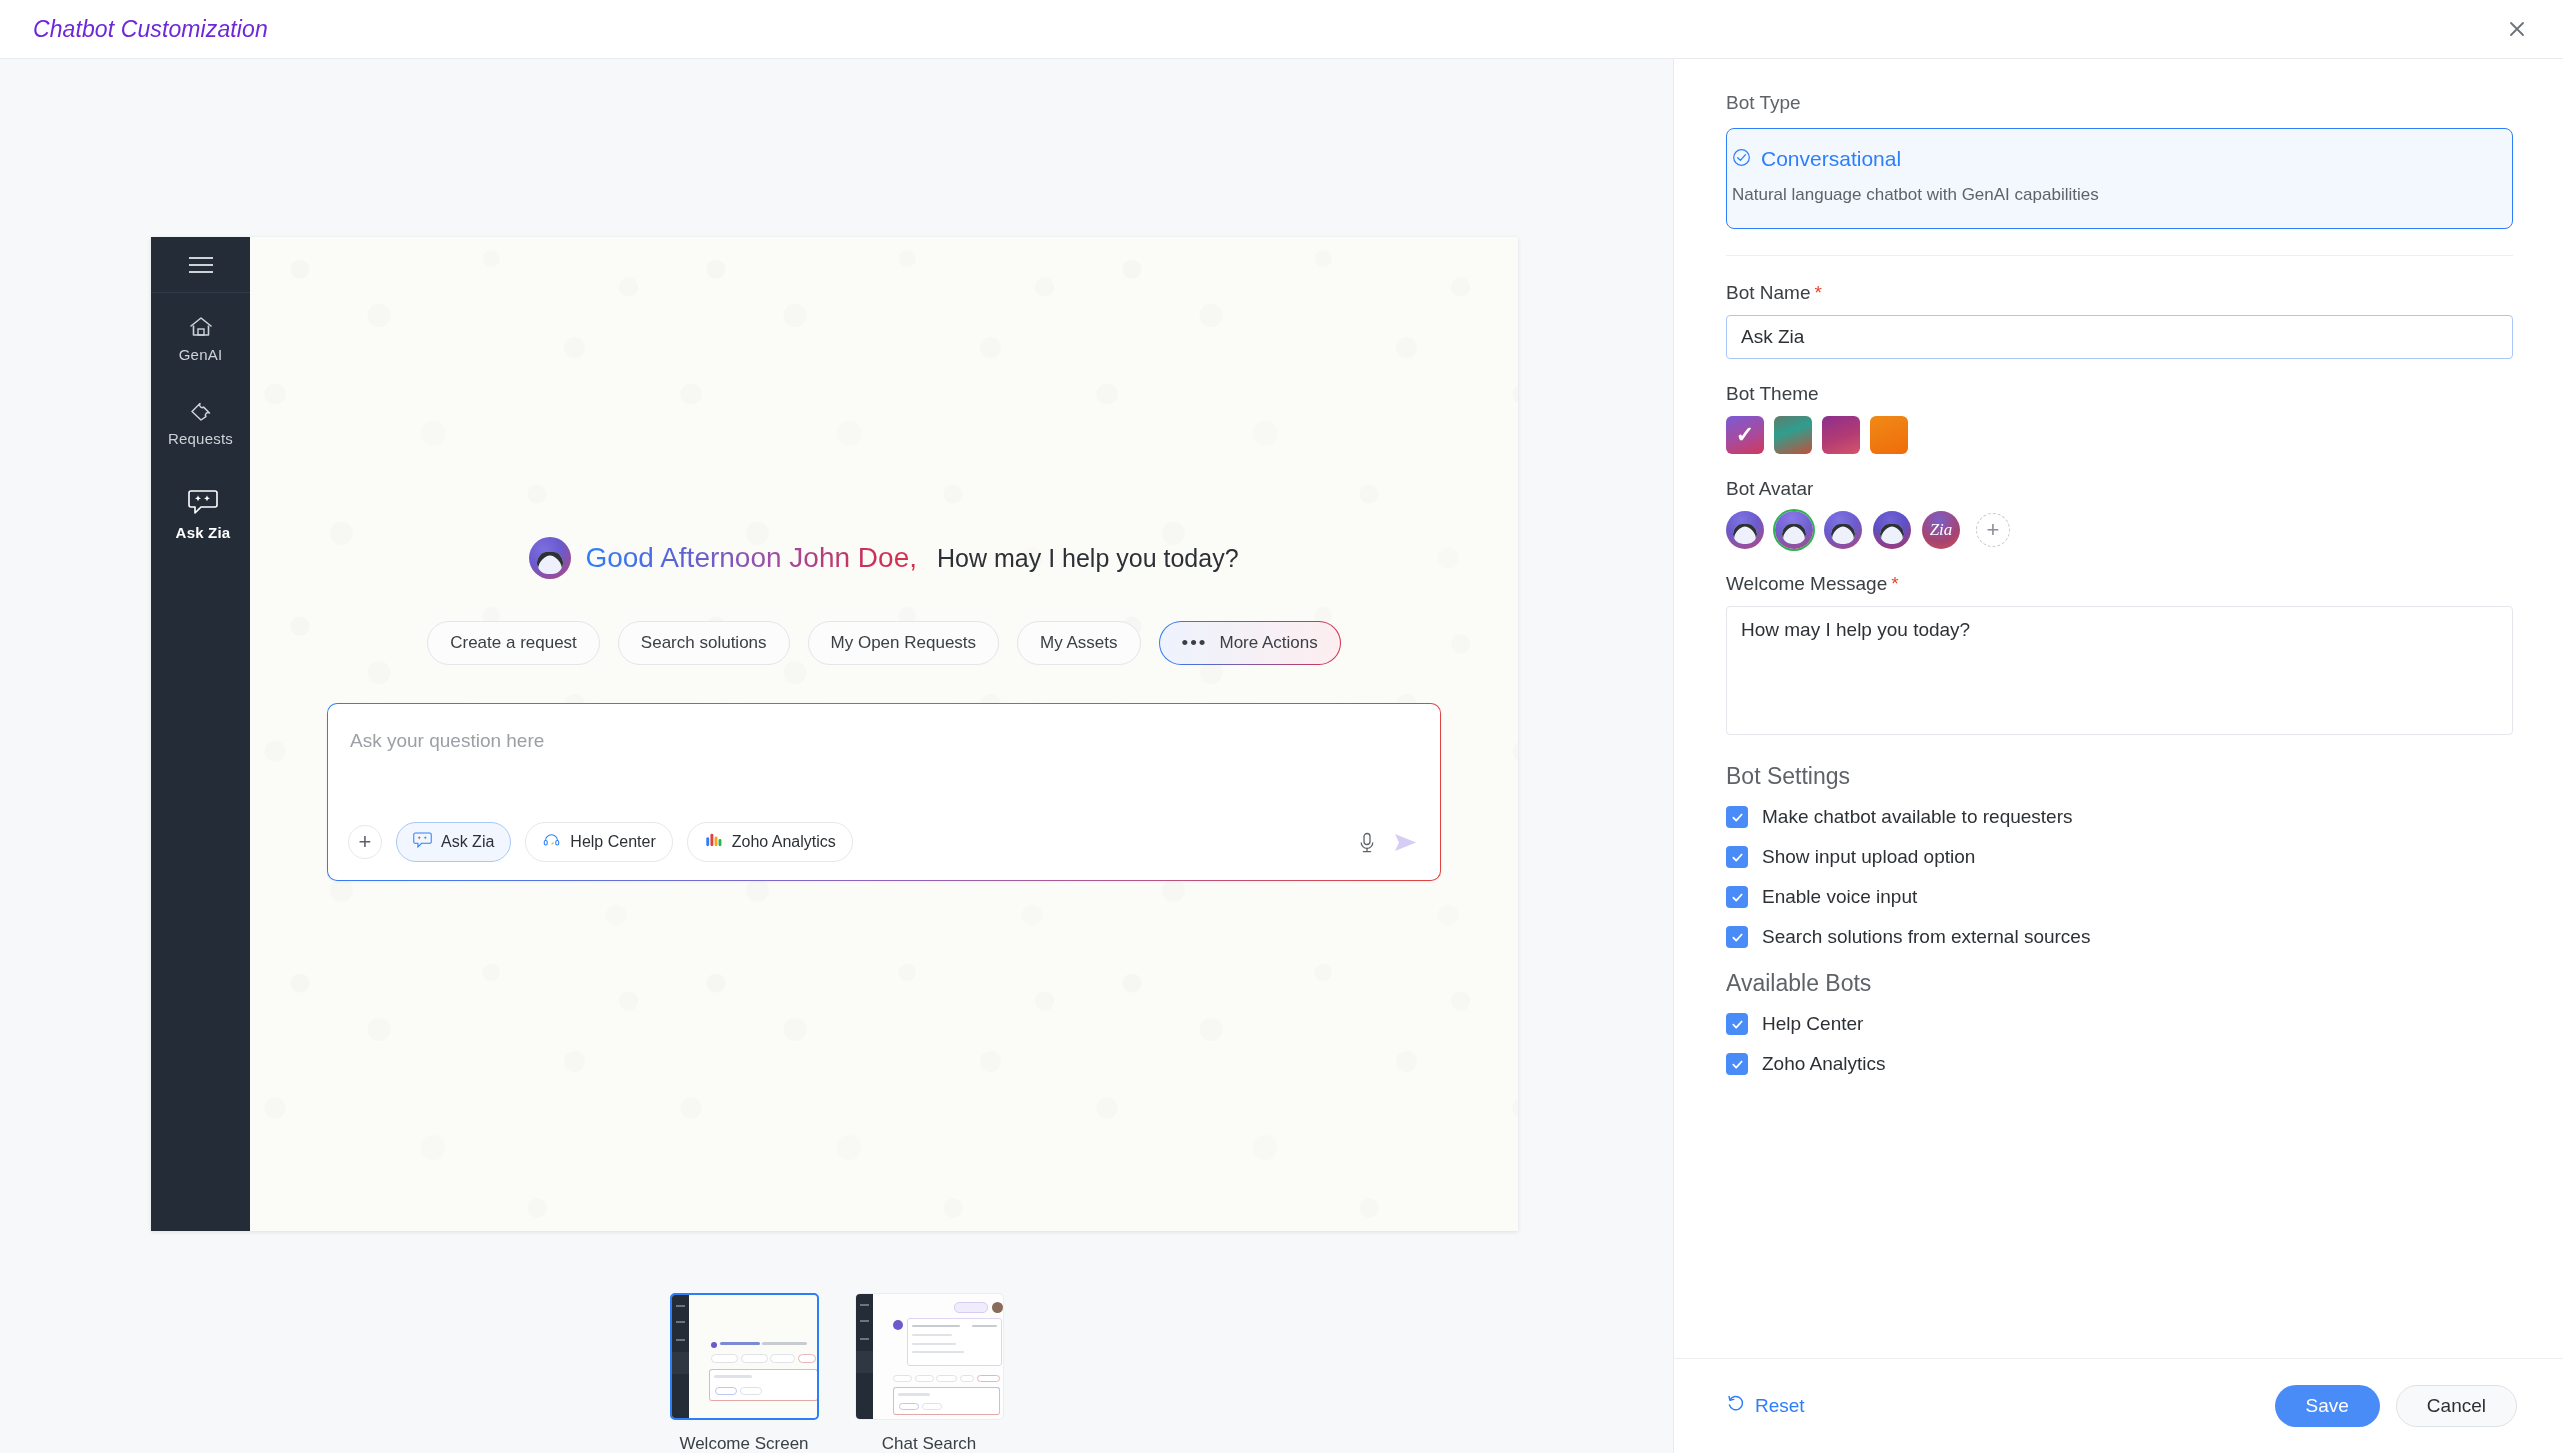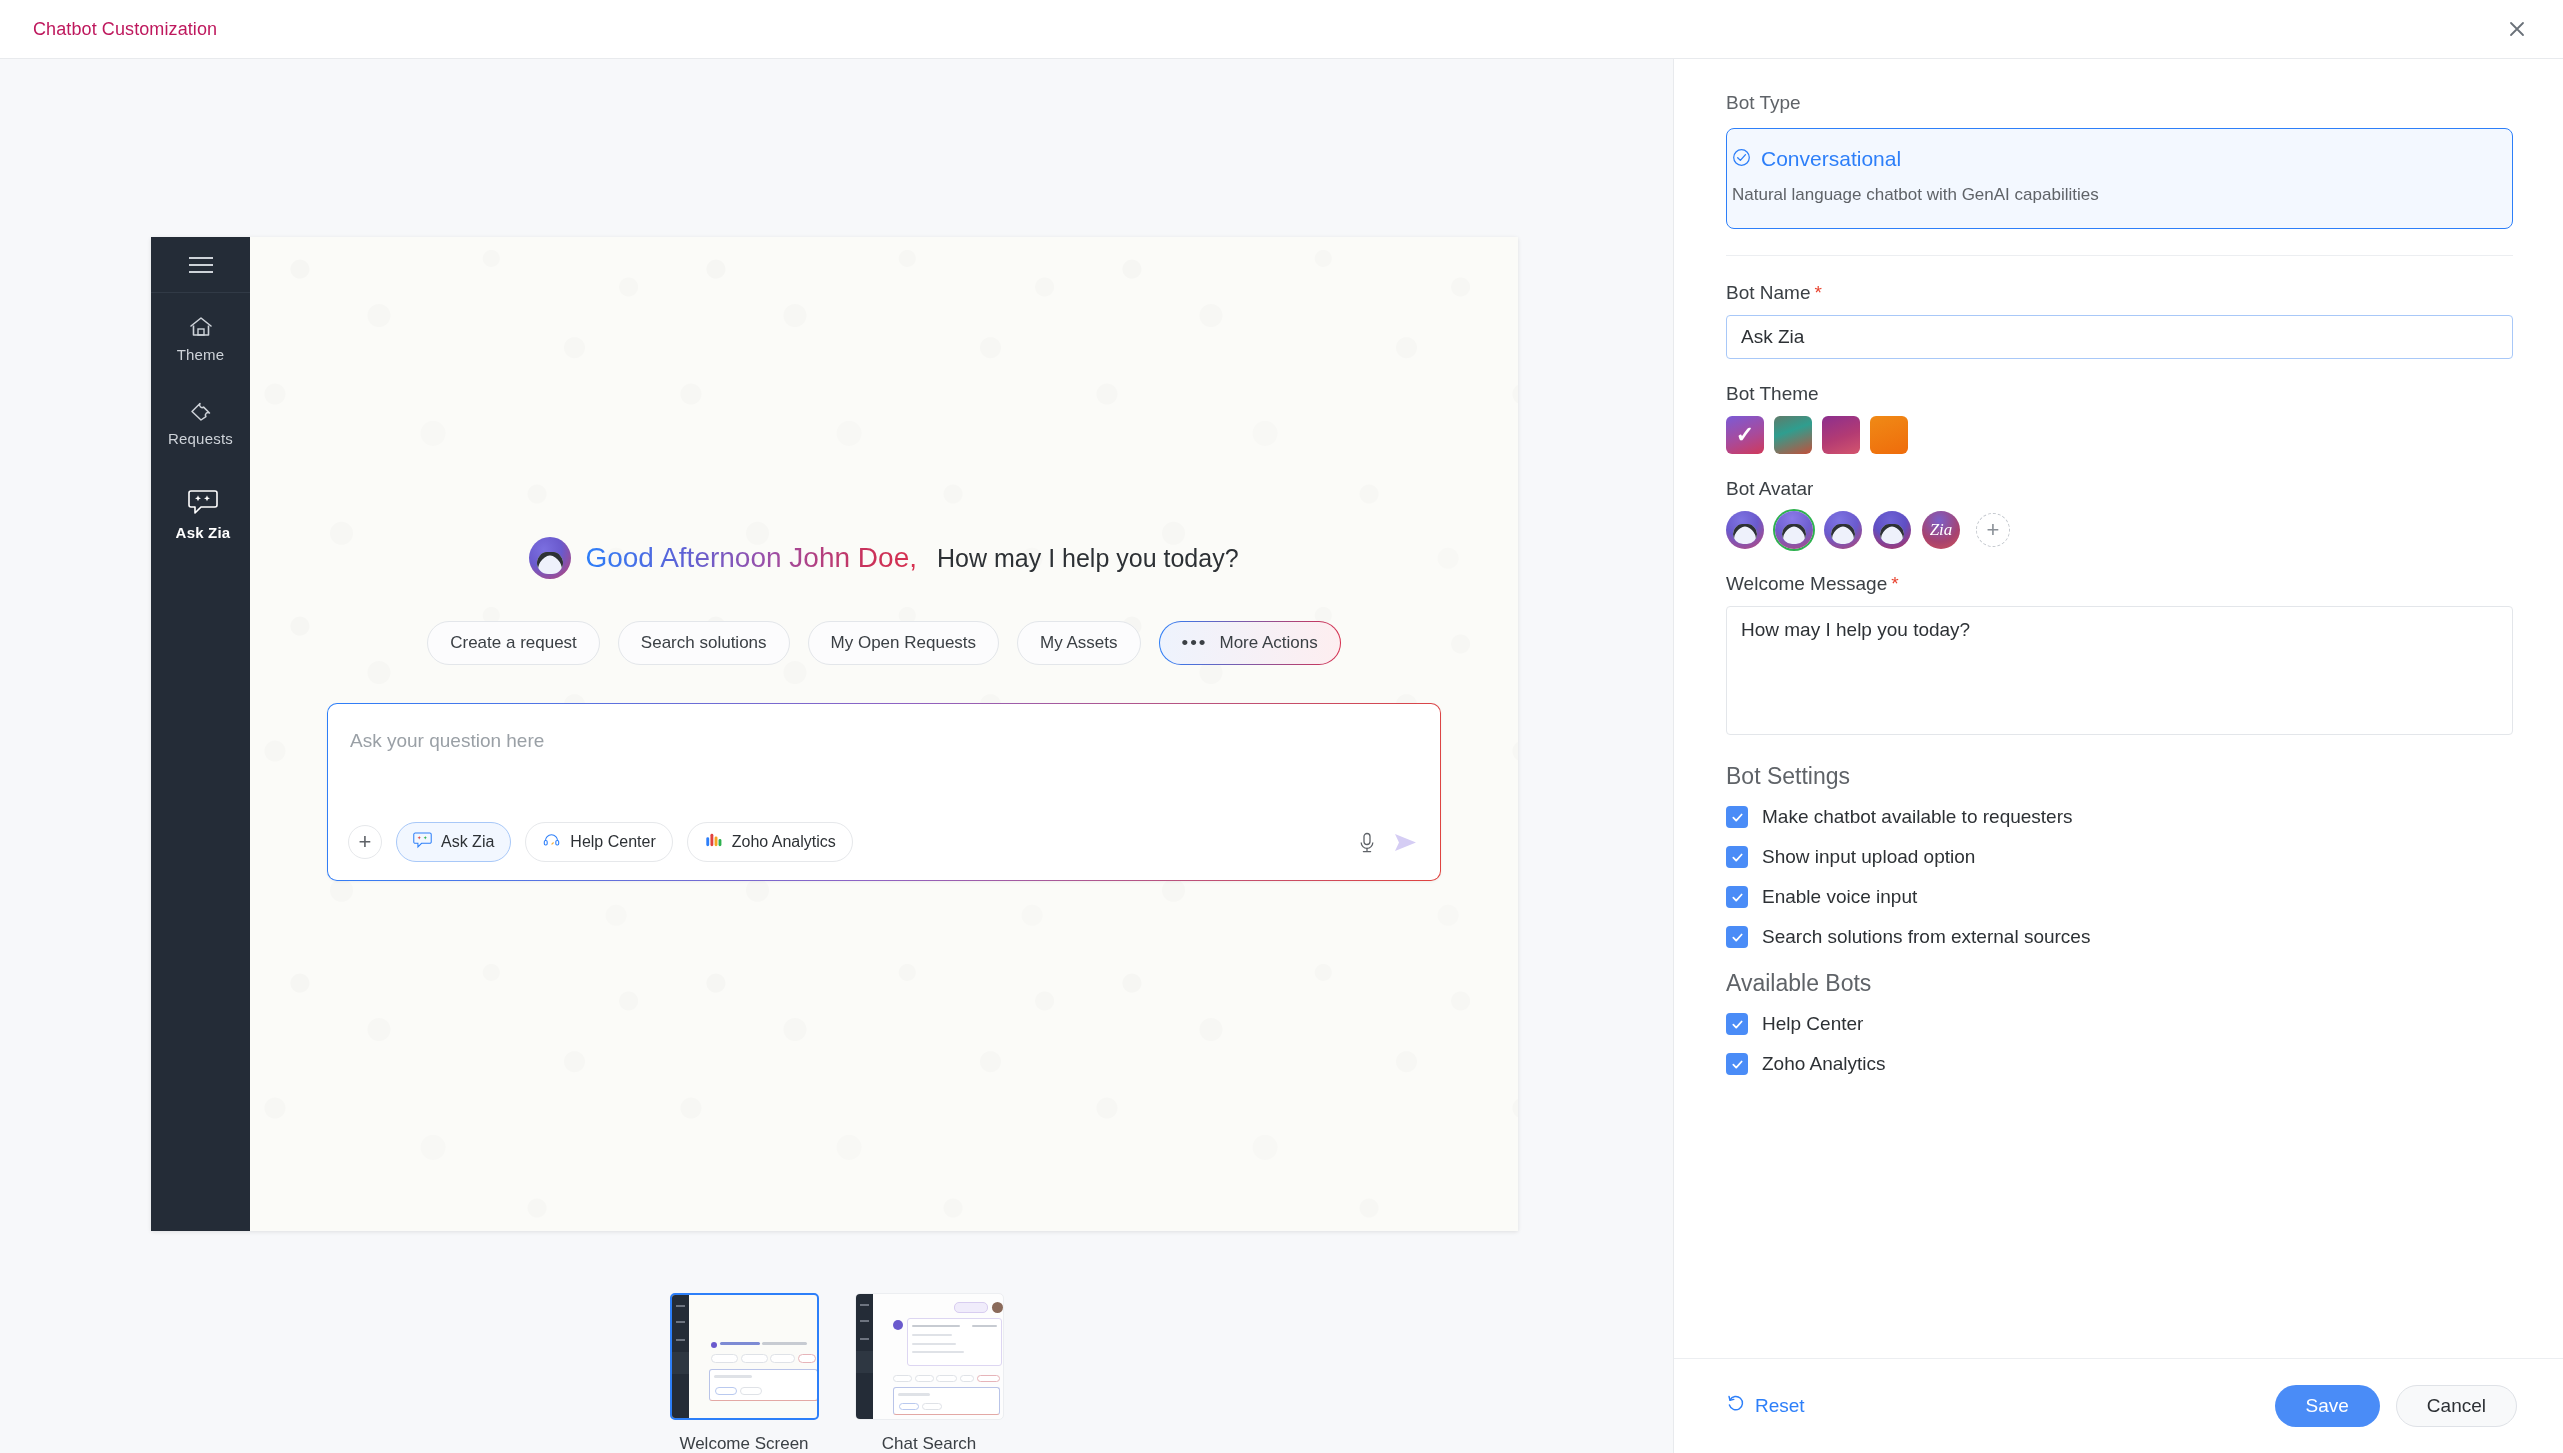--- a/index.html
+++ b/index.html
@@ -14,21 +14,21 @@
   
   .titlebar {
     height: 59px; flex: 0 0 59px;
     background: #ffffff;
     border-bottom: 1px solid #e8eaed;
     display: flex; align-items: center;
     padding: 0 30px 0 33px;
     position: relative;
   }
   .titlebar .title {
-    font-size: 18px; color: #be185d; letter-spacing: 0.1px;
+    font-size: 23px; color: #6d28d9; letter-spacing: 0.1px; font-style: italic;
   }
   .close-btn {
     position: absolute; right: 26px; top: 50%; transform: translateY(-50%);
     width: 40px; height: 40px; display: flex; align-items: center; justify-content: center;
     cursor: pointer; border-radius: 4px;
   }
   .close-btn svg { display: block; }
 
   
   .body { flex: 1 1 auto; display: flex; min-height: 0; }
@@ -305,21 +305,21 @@
             </div>
 
           <div class="navitem">
             <span>
               <svg width="26" height="24" viewBox="0 0 26 24" fill="none">
                 <path d="M3 11 L13 3 L23 11" stroke="#ced3d9" stroke-width="1.6" stroke-linecap="round" stroke-linejoin="round"></path>
                 <path d="M5.5 10.5 V20 H20.5 V10.5" stroke="#ced3d9" stroke-width="1.6" stroke-linejoin="round"></path>
                 <rect x="10" y="14" width="6" height="6" stroke="#ced3d9" stroke-width="1.4"></rect>
               </svg>
             </span>
-            <div class="nlabel">Theme</div>
+            <div class="nlabel">GenAI</div>
           </div>
 
           <div class="navitem">
             <span>
               <svg width="26" height="24" viewBox="0 0 26 24" fill="none">
                 <path d="M4 12.5 L12 4.5 a2.6 2.6 0 0 0 3.6 3.6 L21.5 14 a2.6 2.6 0 0 0-3.6 3.6 L13 21 Z" stroke="#ced3d9" stroke-width="1.5" stroke-linejoin="round"></path>
               </svg>
             </span>
             <div class="nlabel">Requests</div>
           </div>

